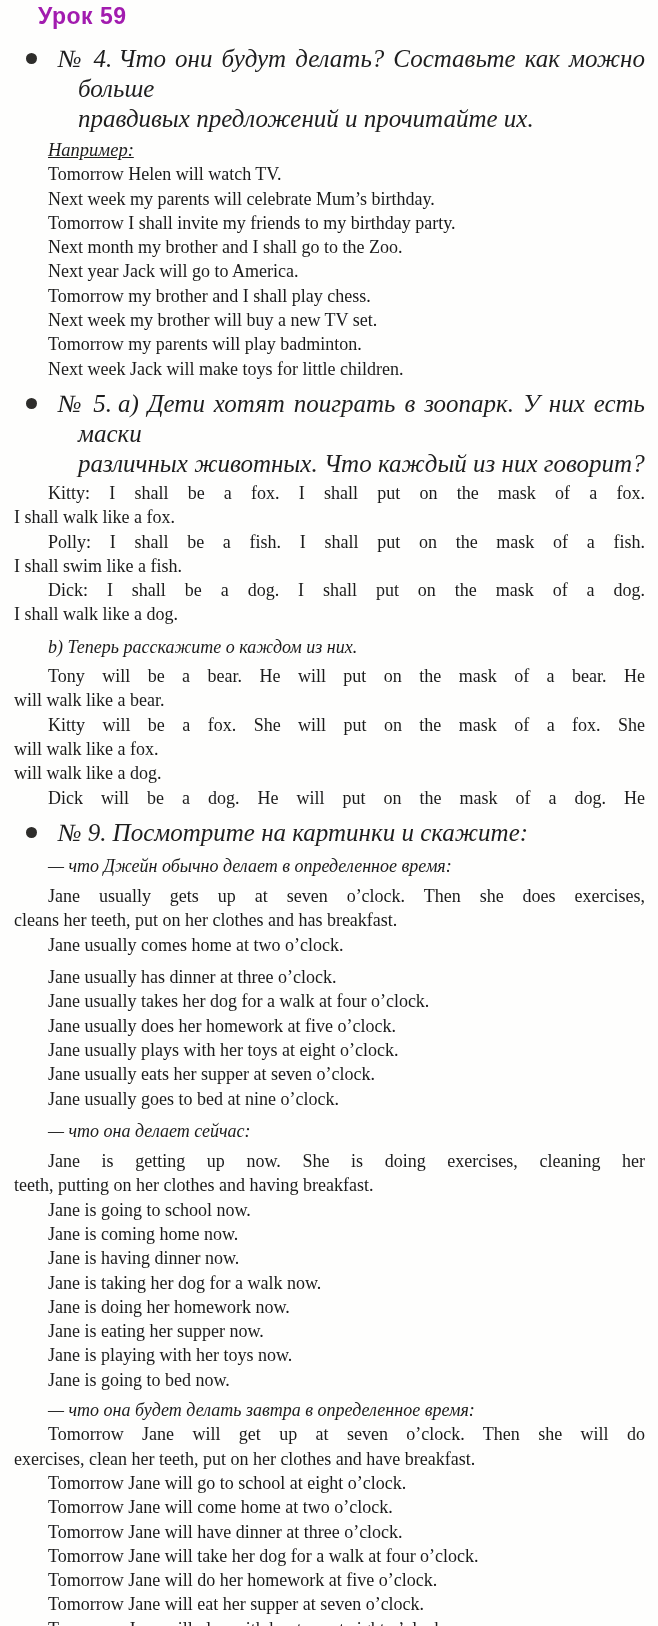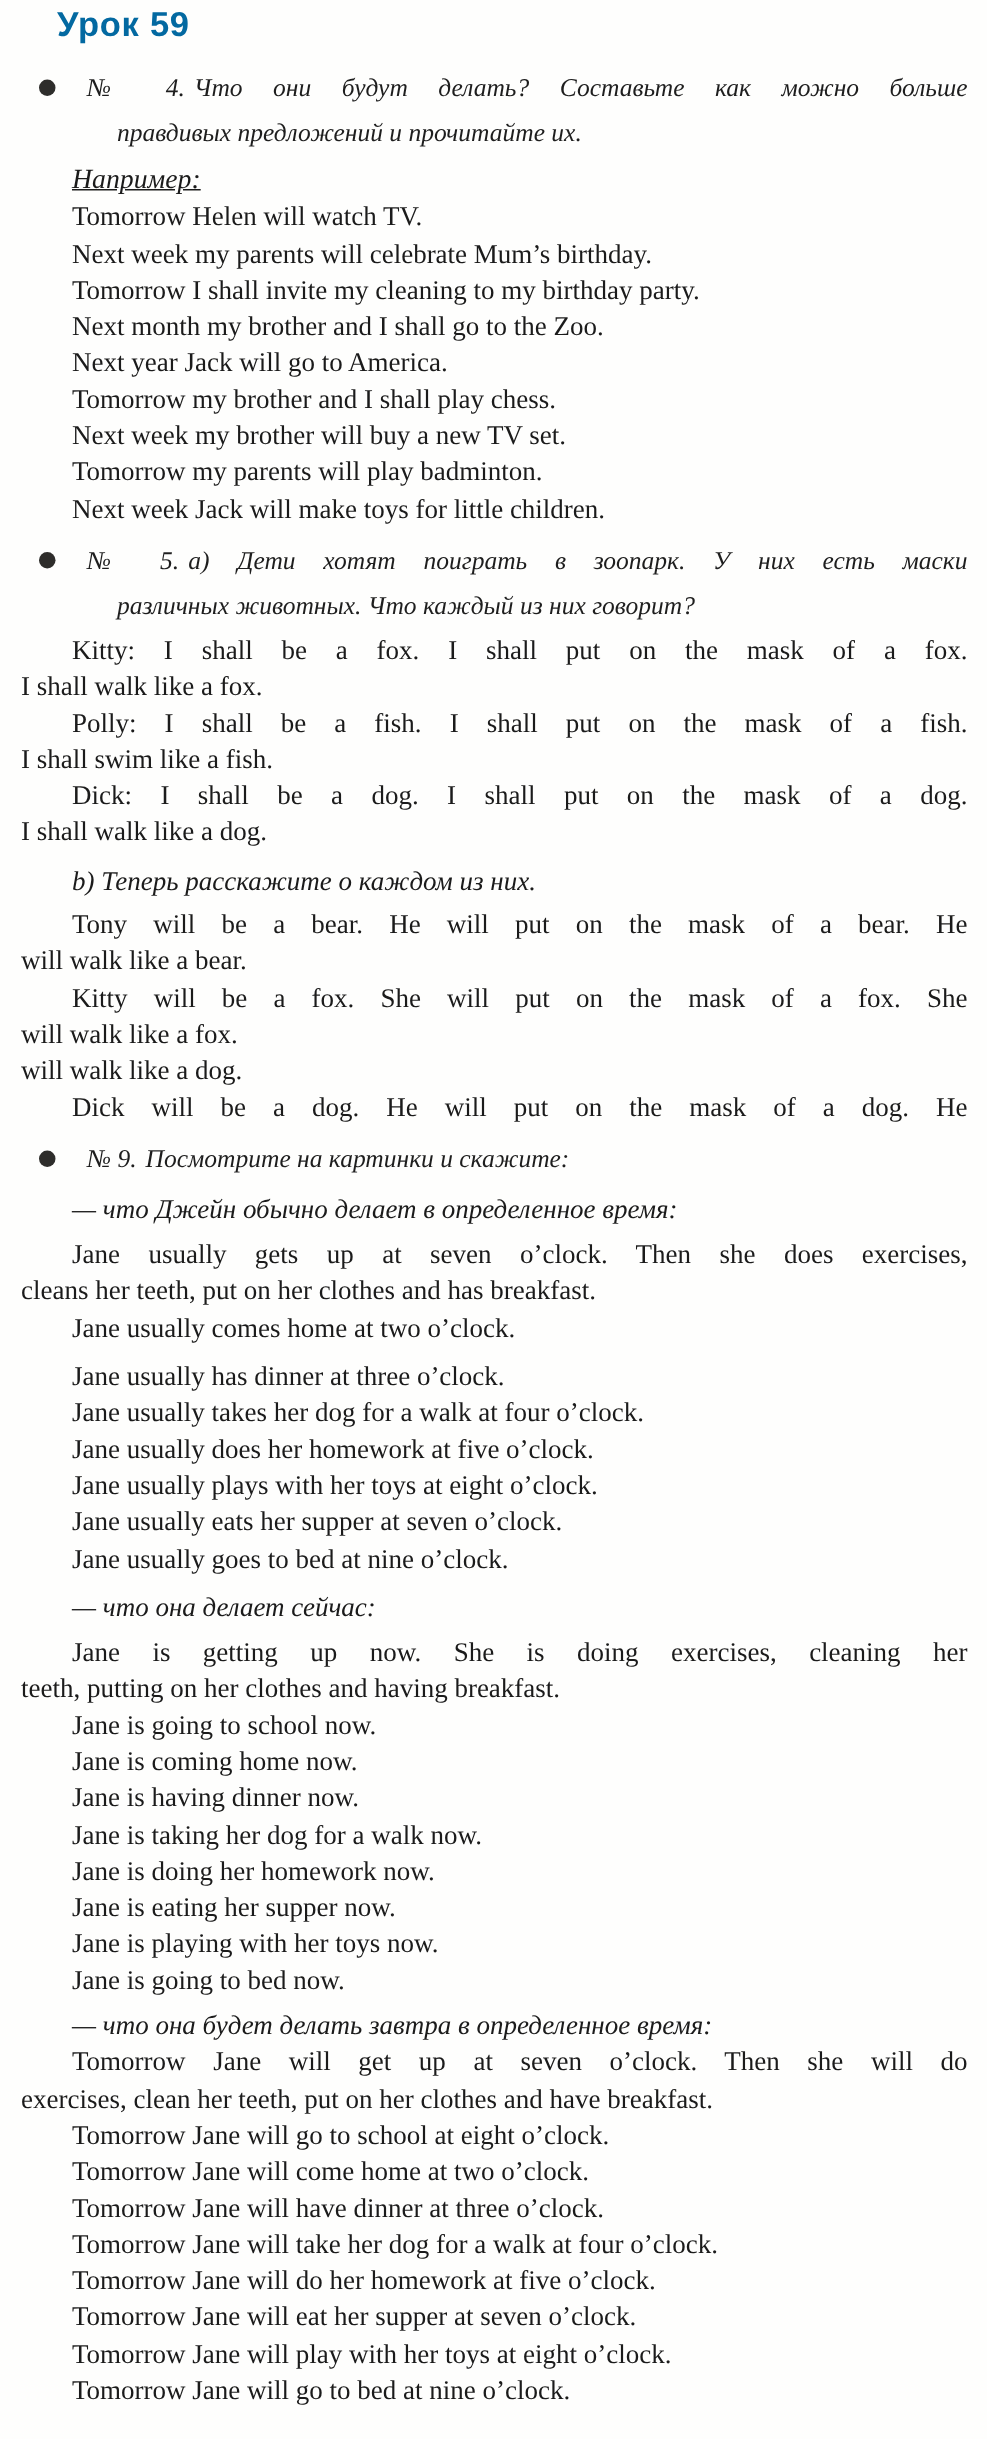--- a/index.html
+++ b/index.html
@@ -6,29 +6,29 @@
   .page {
     position:relative; box-sizing:border-box;
     width:658px; height:1626px; overflow:hidden;
     background:#fefefd; color:#1b1b1b;
     font-family:"Liberation Serif","DejaVu Serif",serif;
     padding:2px 13px 0 14px;
   }
   .lesson-title {
     font-family:"Liberation Sans","DejaVu Sans",sans-serif;
     font-weight:bold; font-size:23px; line-height:28px;
-    margin:0 0 14px 24px; letter-spacing:0.5px; color:#0369a1;
+    margin:0 0 14px 24px; letter-spacing:0.5px; color:#a21caf;
   }
   .task-header { position:relative; }
   .bullet {
     position:absolute; left:12px; top:9px; width:11px; height:11px;
     border-radius:50%; background:#2e2d2b;
   }
   .task-lines {
-    margin-left:64px; font-style:italic; font-size:17px;
+    margin-left:64px; font-style:italic; font-size:25px;
     line-height:30px; color:#1e1e1e;
   }
   .tfirst { text-indent:-20px; margin:0; }
   .tcont  { text-indent:0; margin:0; }
   .jlast  { text-align:justify; text-align-last:justify; }
   .task-num { padding-right:6px; }
   .example-label {
     font-style:italic; font-size:18.5px; line-height:24.3px;
     margin:4px 0 0 0; text-indent:34px;text-decoration:underline;
   }
@@ -55,21 +55,21 @@
       <span class="bullet"></span>
       <div class="task-lines">
         <p class="tfirst jlast"><span class="task-num">№ 4.</span><span>Что они будут делать? Составьте как можно больше</span></p>
         <p class="tcont">правдивых предложений и прочитайте их.</p>
       </div>
     </div>
     <p class="example-label">Например:</p>
     <div>
       <p class="eline">Tomorrow Helen will watch TV.</p>
       <p class="eline">Next week my parents will celebrate Mum’s birthday.</p>
-      <p class="eline">Tomorrow I shall invite my cleaning to my birthday party.</p>
+      <p class="eline">Tomorrow I shall invite my friends to my birthday party.</p>
       <p class="eline">Next month my brother and I shall go to the Zoo.</p>
       <p class="eline">Next year Jack will go to America.</p>
       <p class="eline">Tomorrow my brother and I shall play chess.</p>
       <p class="eline">Next week my brother will buy a new TV set.</p>
       <p class="eline">Tomorrow my parents will play badminton.</p>
       <p class="eline">Next week Jack will make toys for little children.</p>
     </div>
   </section>
 
   <section>

